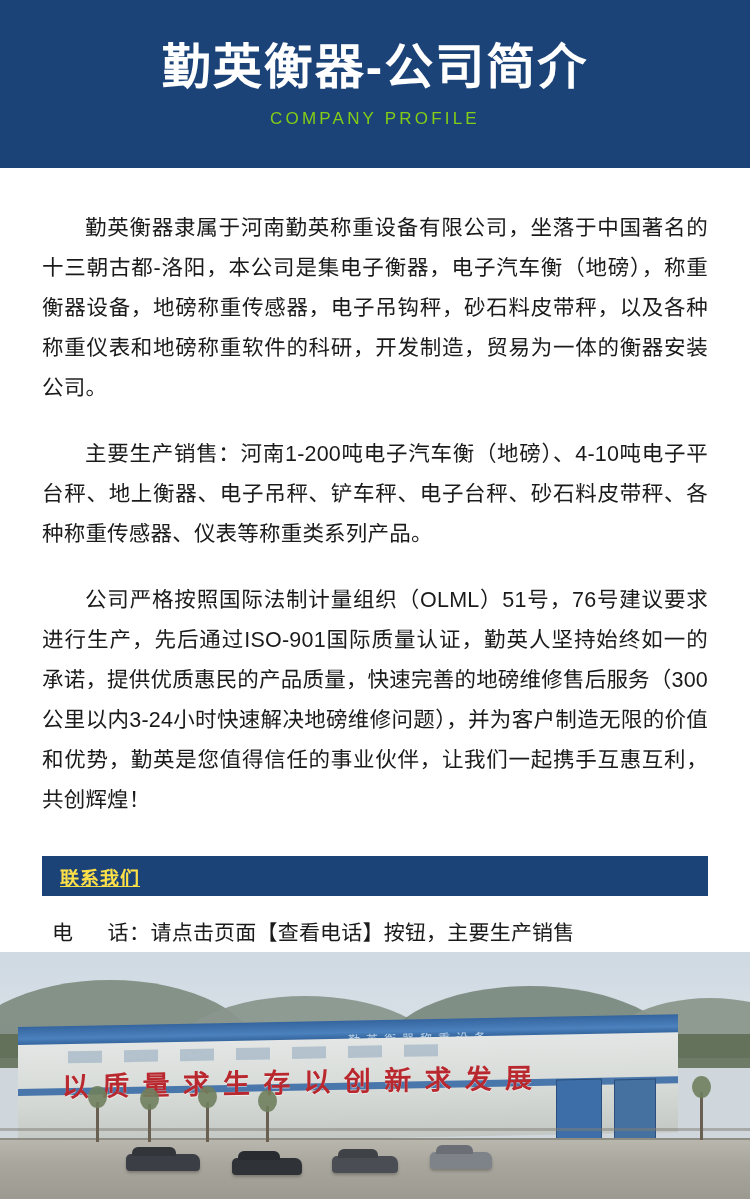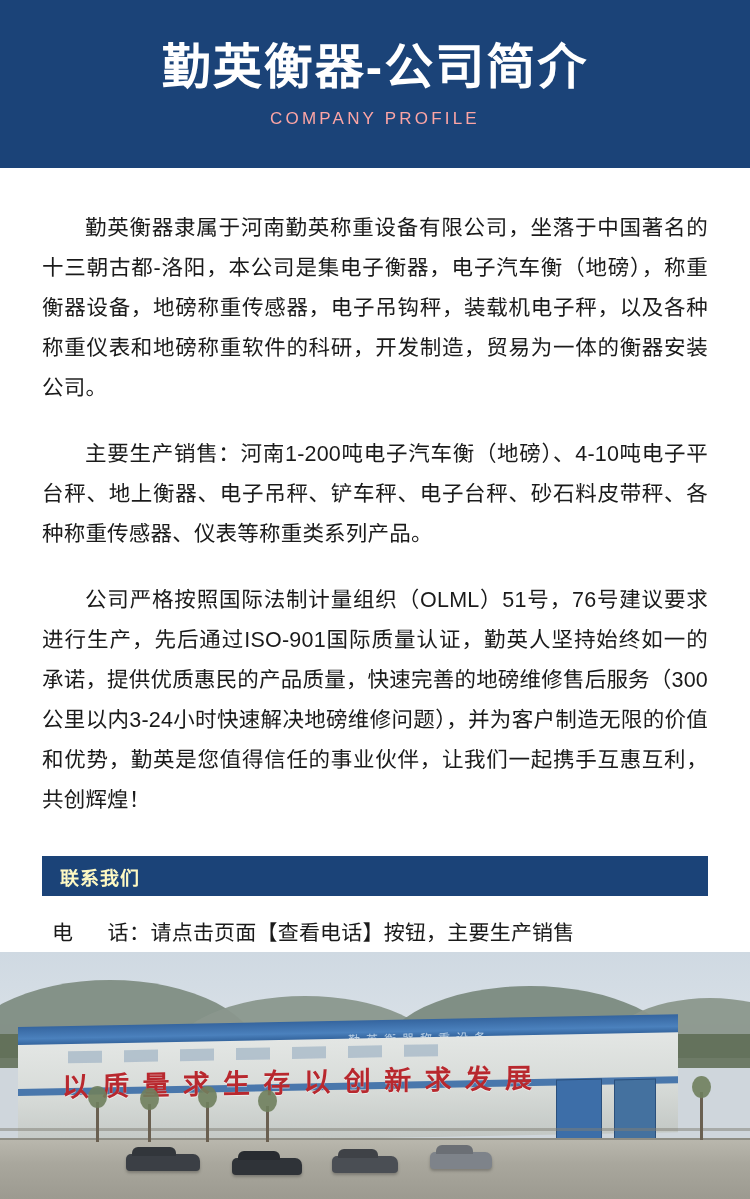--- a/index.html
+++ b/index.html
@@ -37,21 +37,21 @@
     color: #ffffff;
     font-size: 49px;
     font-weight: bold;
     letter-spacing: 2px;
     line-height: 1.15;
     margin: 0;
     padding: 0;
     text-align: center;
   }
   .header-sub {
-    color: #fca5a5;
+    color: #84cc16;
     font-size: 17px;
     letter-spacing: 3.2px;
     margin-top: 13px;
     text-align: center;
   }
 
   
   .content {
     padding: 40px 42px 0 42px;
     box-sizing: border-box;
@@ -71,24 +71,25 @@
   .contact-bar {
     margin: 36px 42px 0 42px;
     height: 40px;
     background: #1b4378;
     display: flex;
     align-items: center;
     padding-left: 18px;
     box-sizing: border-box;
   }
   .contact-bar-title {
-    color: #fef9c3;
+    color: #fde047;
     font-size: 19px;
     font-weight: bold;
     letter-spacing: 1px;
+    text-decoration: underline;
   }
   .contact-list {
     padding: 16px 42px 0 52px;
     box-sizing: border-box;
   }
   .contact-row {
     display: flex;
     align-items: flex-start;
     font-size: 21px;
     color: #1a1a1a;
@@ -278,21 +279,21 @@
 <body>
 
 <div class="page">
 
   <div class="header">
     <div class="header-title">勤英衡器-公司简介</div>
     <div class="header-sub">COMPANY PROFILE</div>
   </div>
 
   <div class="content">
-    <p class="para">勤英衡器隶属于河南勤英称重设备有限公司，坐落于中国著名的十三朝古都-洛阳，本公司是集电子衡器，电子汽车衡（地磅），称重衡器设备，地磅称重传感器，电子吊钩秤，装载机电子秤，以及各种称重仪表和地磅称重软件的科研，开发制造，贸易为一体的衡器安装公司。</p>
+    <p class="para">勤英衡器隶属于河南勤英称重设备有限公司，坐落于中国著名的十三朝古都-洛阳，本公司是集电子衡器，电子汽车衡（地磅），称重衡器设备，地磅称重传感器，电子吊钩秤，砂石料皮带秤，以及各种称重仪表和地磅称重软件的科研，开发制造，贸易为一体的衡器安装公司。</p>
     <p class="para">主要生产销售：河南1-200吨电子汽车衡（地磅）、4-10吨电子平台秤、地上衡器、电子吊秤、铲车秤、电子台秤、砂石料皮带秤、各种称重传感器、仪表等称重类系列产品。</p>
     <p class="para">公司严格按照国际法制计量组织（OLML）51号，76号建议要求进行生产，先后通过ISO-901国际质量认证，勤英人坚持始终如一的承诺，提供优质惠民的产品质量，快速完善的地磅维修售后服务（300公里以内3-24小时快速解决地磅维修问题），并为客户制造无限的价值和优势，勤英是您值得信任的事业伙伴，让我们一起携手互惠互利，共创辉煌！</p>
   </div>
 
   <div class="contact-bar">
     <span class="contact-bar-title">联系我们</span>
   </div>
   <div class="contact-list">
     <div class="contact-row">
       <span class="contact-label">

